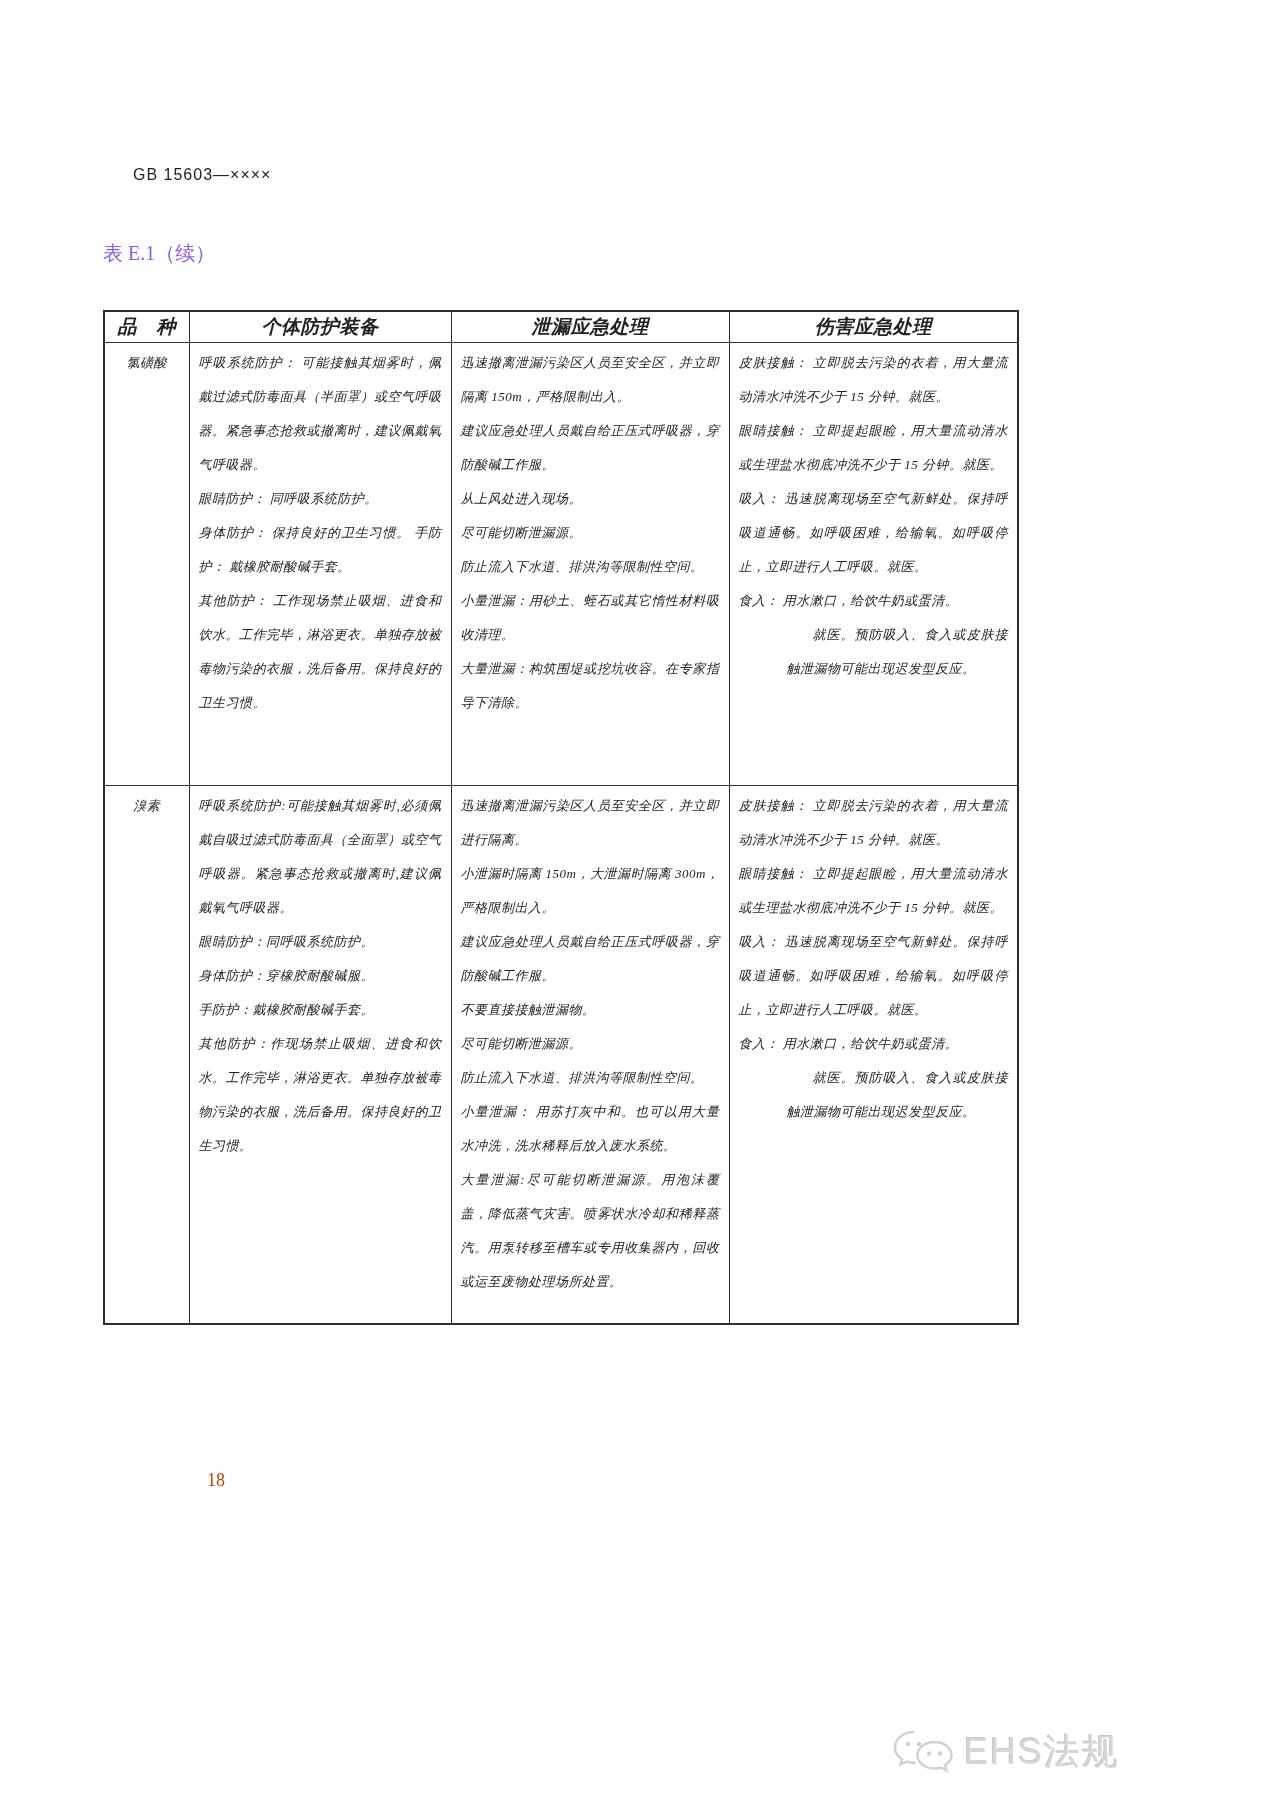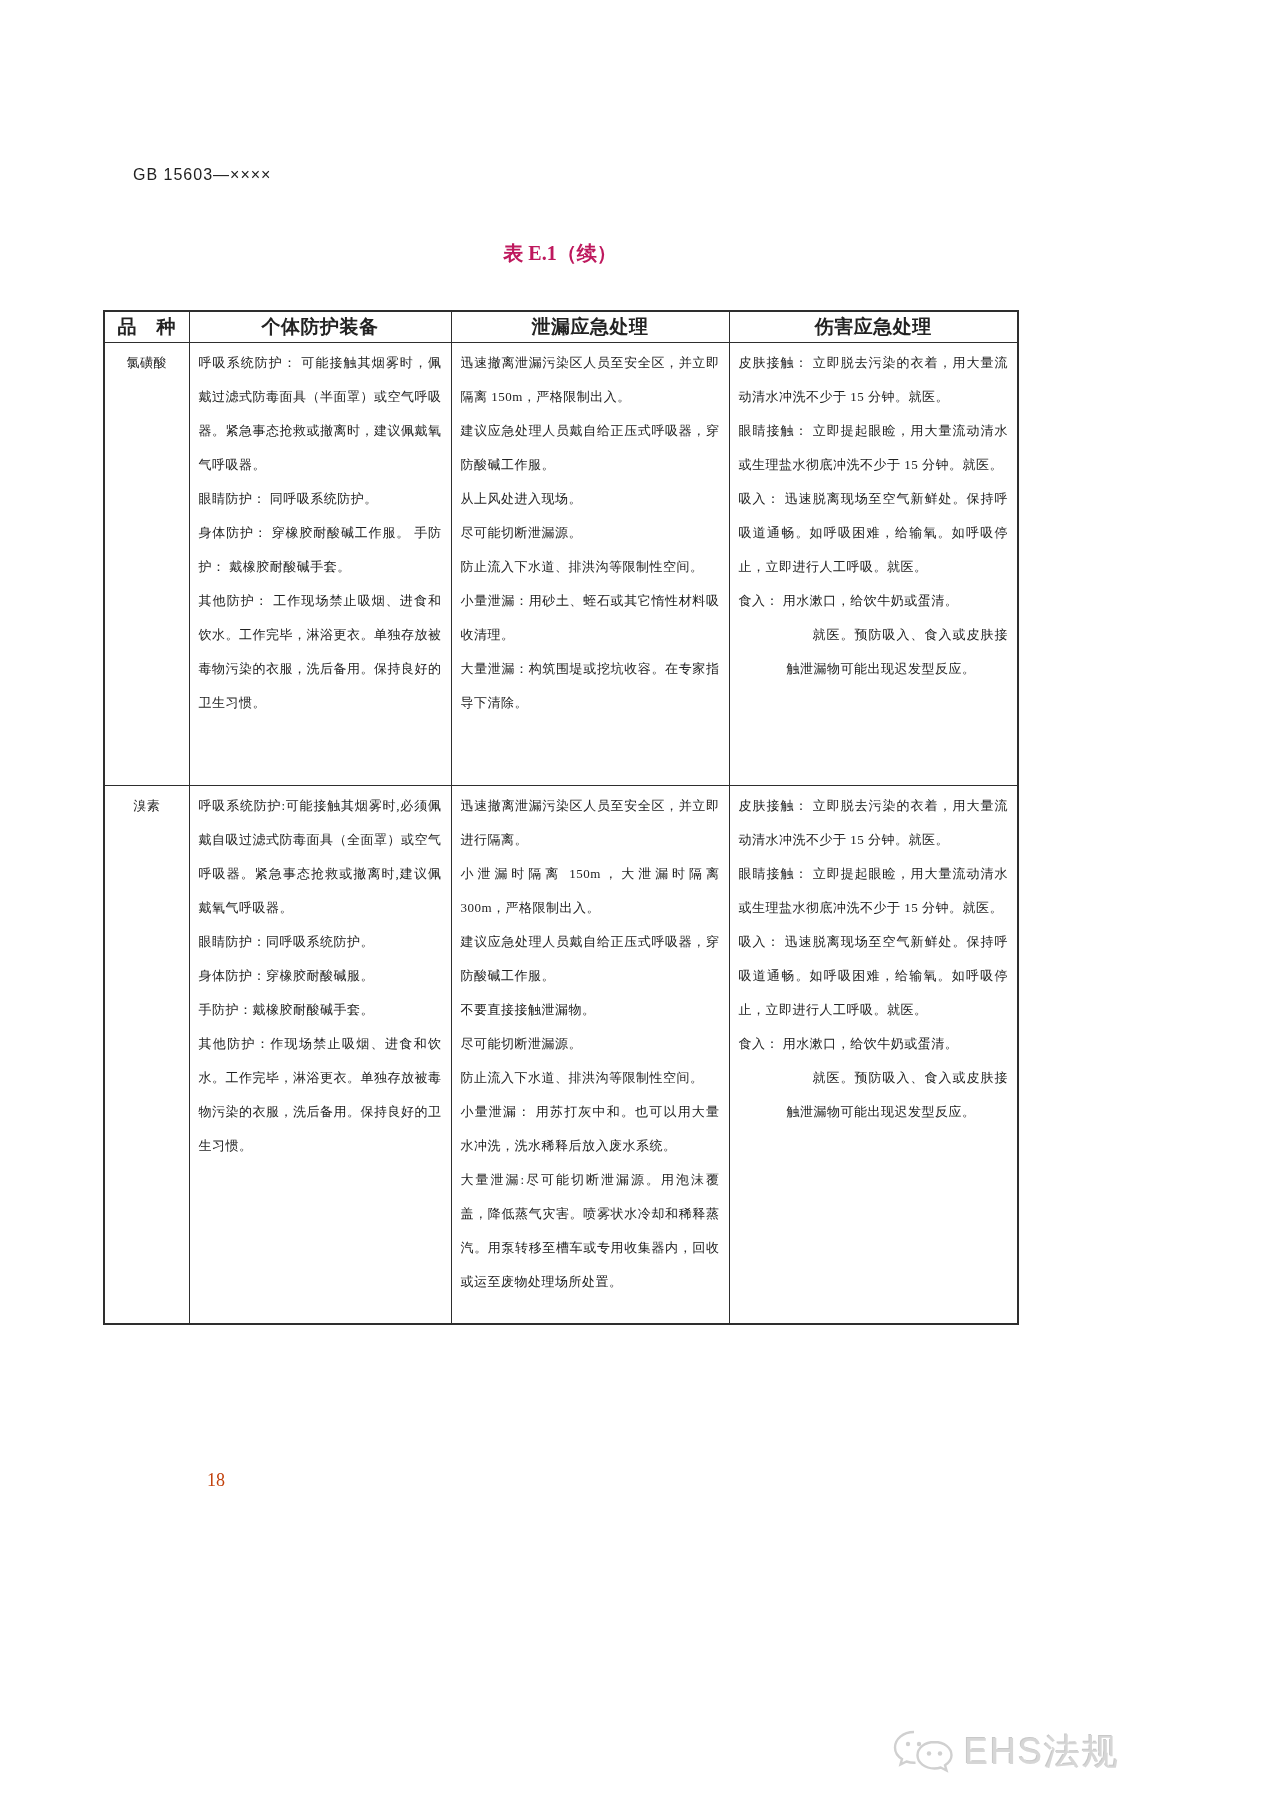--- a/index.html
+++ b/index.html
@@ -23,24 +23,24 @@
     font-family: "Liberation Sans", sans-serif;
     font-size: 16px;
     letter-spacing: 1px;
     color: #222;
   }
   .table-title {
     position: absolute;
     left: 103px;
     top: 240px;
     width: 914px;
-    text-align: center;
+    text-align: left;
     font-size: 20px;
-    font-weight: bold;
-    color: #be185d;
+    font-weight: normal;
+    color: #8b5cf6;
   }
   table.hazard-table {
     position: absolute;
     left: 103px;
     top: 310px;
     width: 914px;
     border-collapse: collapse;
     table-layout: fixed;
   }
   table.hazard-table th,
@@ -48,20 +48,21 @@
     border: 1px solid #2e2e2e;
     vertical-align: top;
     font-size: 13px;
     line-height: 34px;
     padding: 3px 9px 6px 9px;
     letter-spacing: 0.5px;
     color: #222;
   }
   table.hazard-table {
     border: 2px solid #2e2e2e;
+    font-style: italic;
   }
   table.hazard-table th {
     font-weight: bold;
     text-align: center;
     padding: 2px 4px;
     line-height: 26px;
     font-size: 19px;
   }
   col.c-species { width: 85px; }
   col.c-ppe     { width: 262px; }
@@ -132,21 +133,21 @@
         <th>泄漏应急处理</th>
         <th>伤害应急处理</th>
       </tr>
     </thead>
     <tbody>
       <tr class="row-1">
         <td class="species-cell">氯磺酸</td>
         <td class="content-cell">
             <p>呼吸系统防护： 可能接触其烟雾时，佩戴过滤式防毒面具（半面罩）或空气呼吸器。紧急事态抢救或撤离时，建议佩戴氧气呼吸器。</p>
             <p>眼睛防护： 同呼吸系统防护。</p>
-            <p>身体防护： 穿橡胶耐酸碱工作服。 手防护： 戴橡胶耐酸碱手套。</p>
+            <p>身体防护： 保持良好的卫生习惯。 手防护： 戴橡胶耐酸碱手套。</p>
             <p>其他防护： 工作现场禁止吸烟、进食和饮水。工作完毕，淋浴更衣。单独存放被毒物污染的衣服，洗后备用。保持良好的卫生习惯。</p>
           </td>
         <td class="content-cell">
             <p>迅速撤离泄漏污染区人员至安全区，并立即隔离 150m，严格限制出入。</p>
             <p>建议应急处理人员戴自给正压式呼吸器，穿防酸碱工作服。</p>
             <p>从上风处进入现场。</p>
             <p>尽可能切断泄漏源。</p>
             <p>防止流入下水道、排洪沟等限制性空间。</p>
             <p>小量泄漏：用砂土、蛭石或其它惰性材料吸收清理。</p>
             <p>大量泄漏：构筑围堤或挖坑收容。在专家指导下清除。</p>

